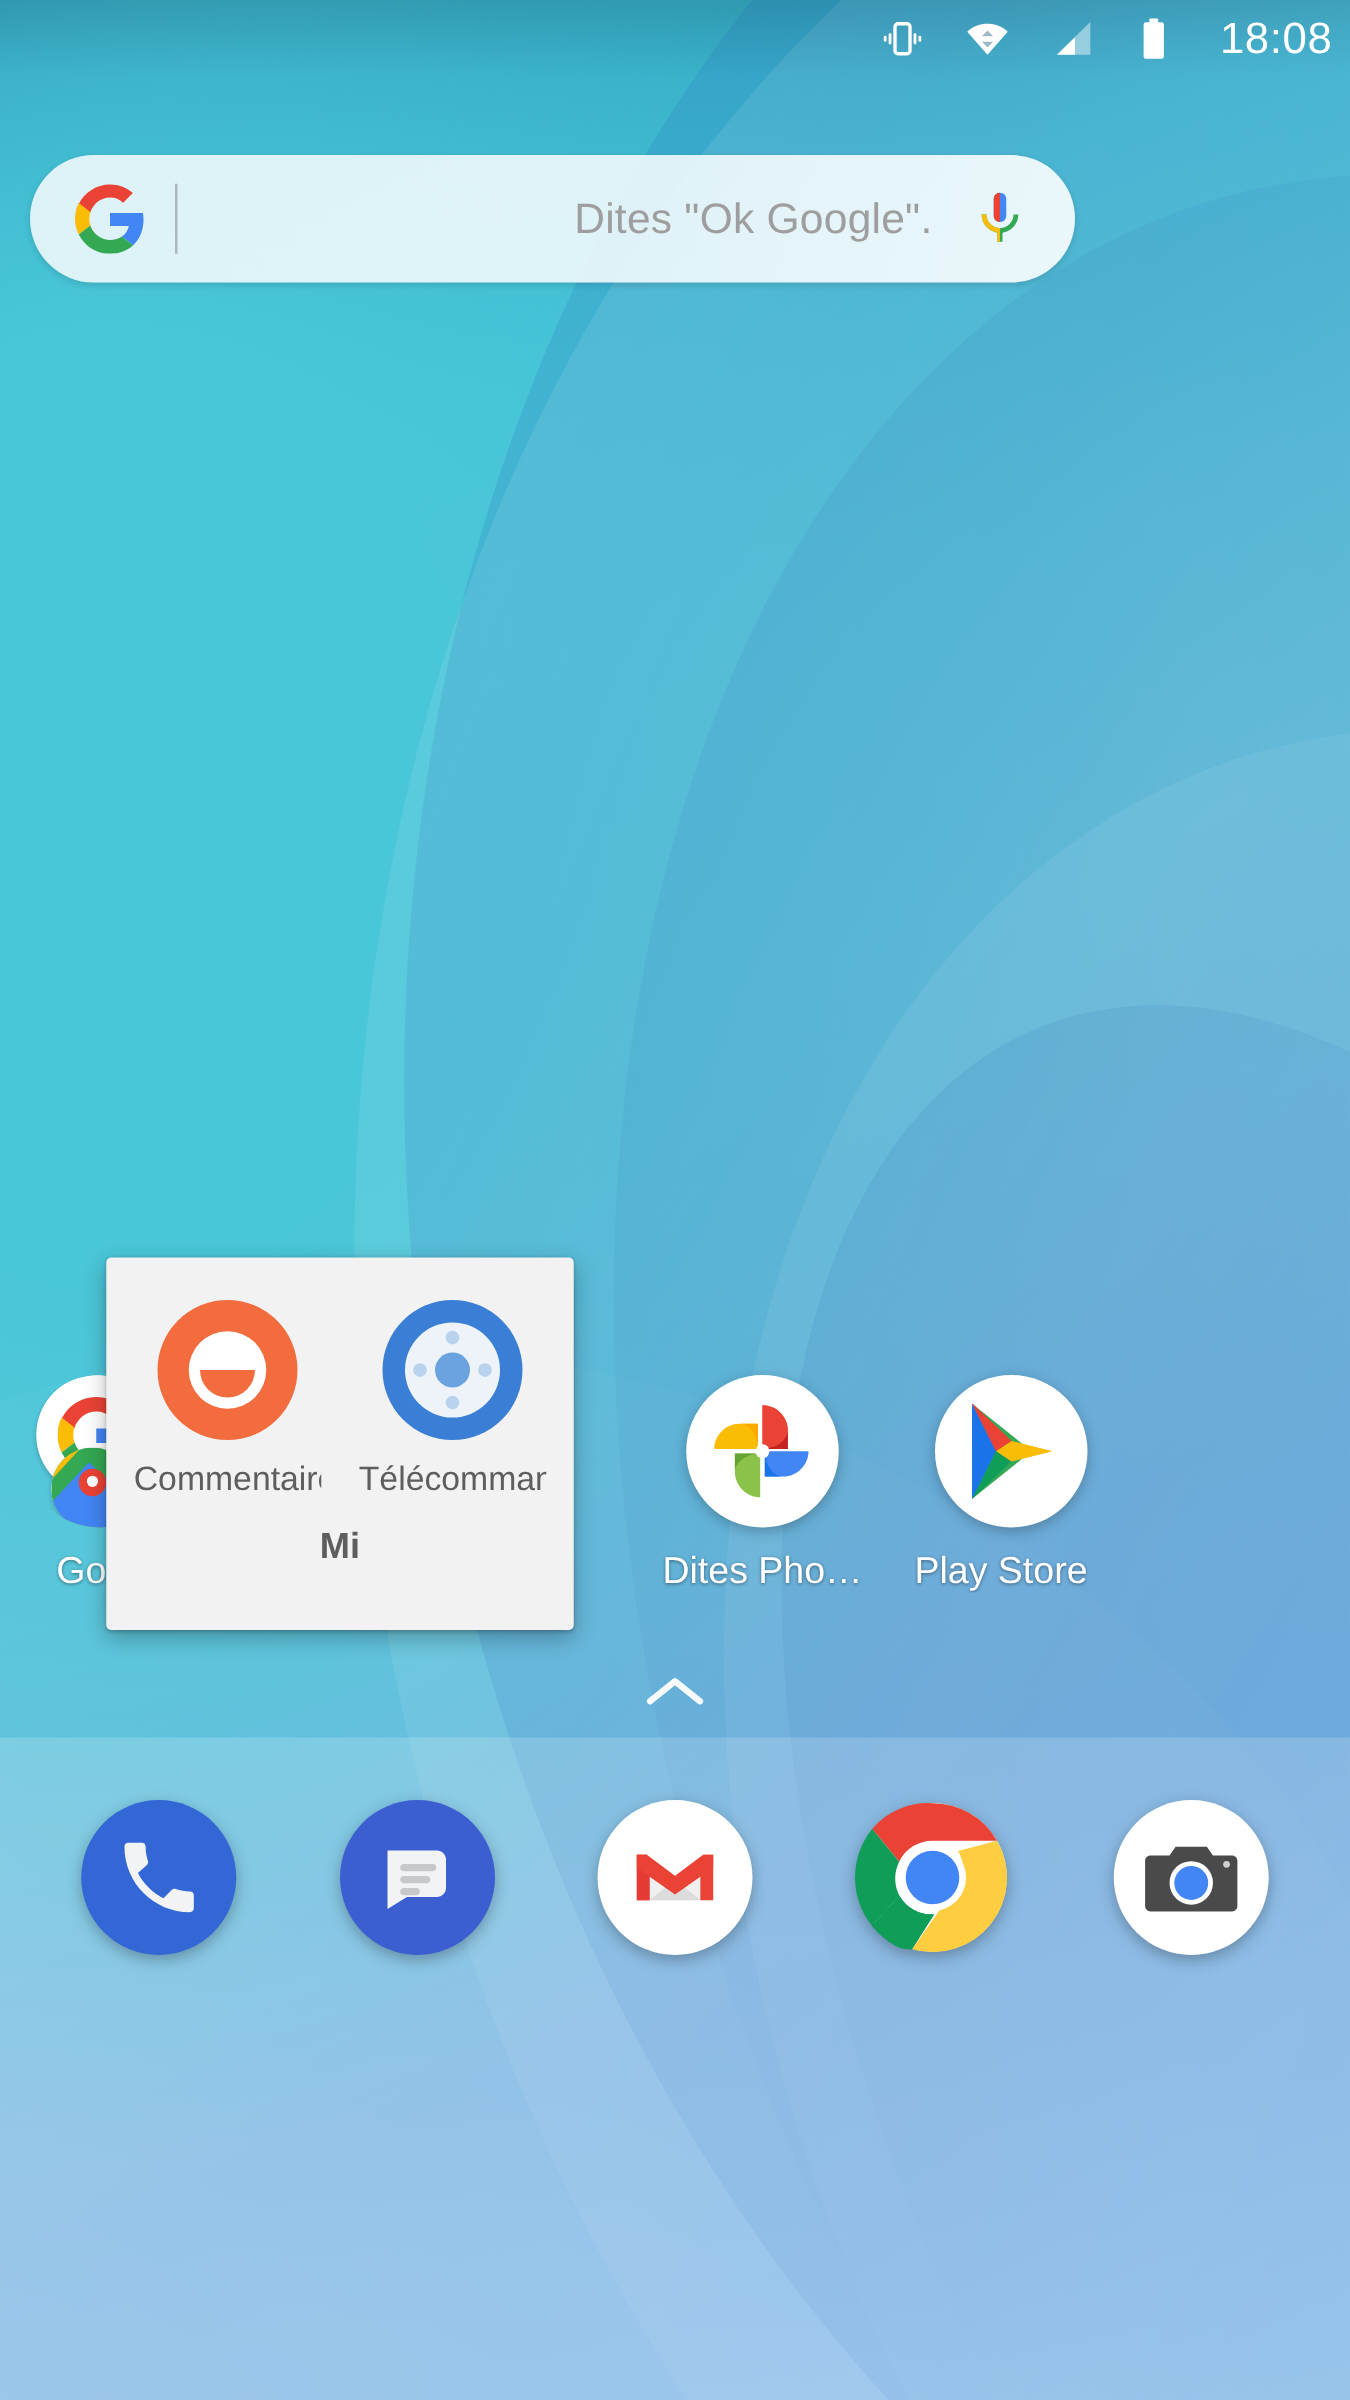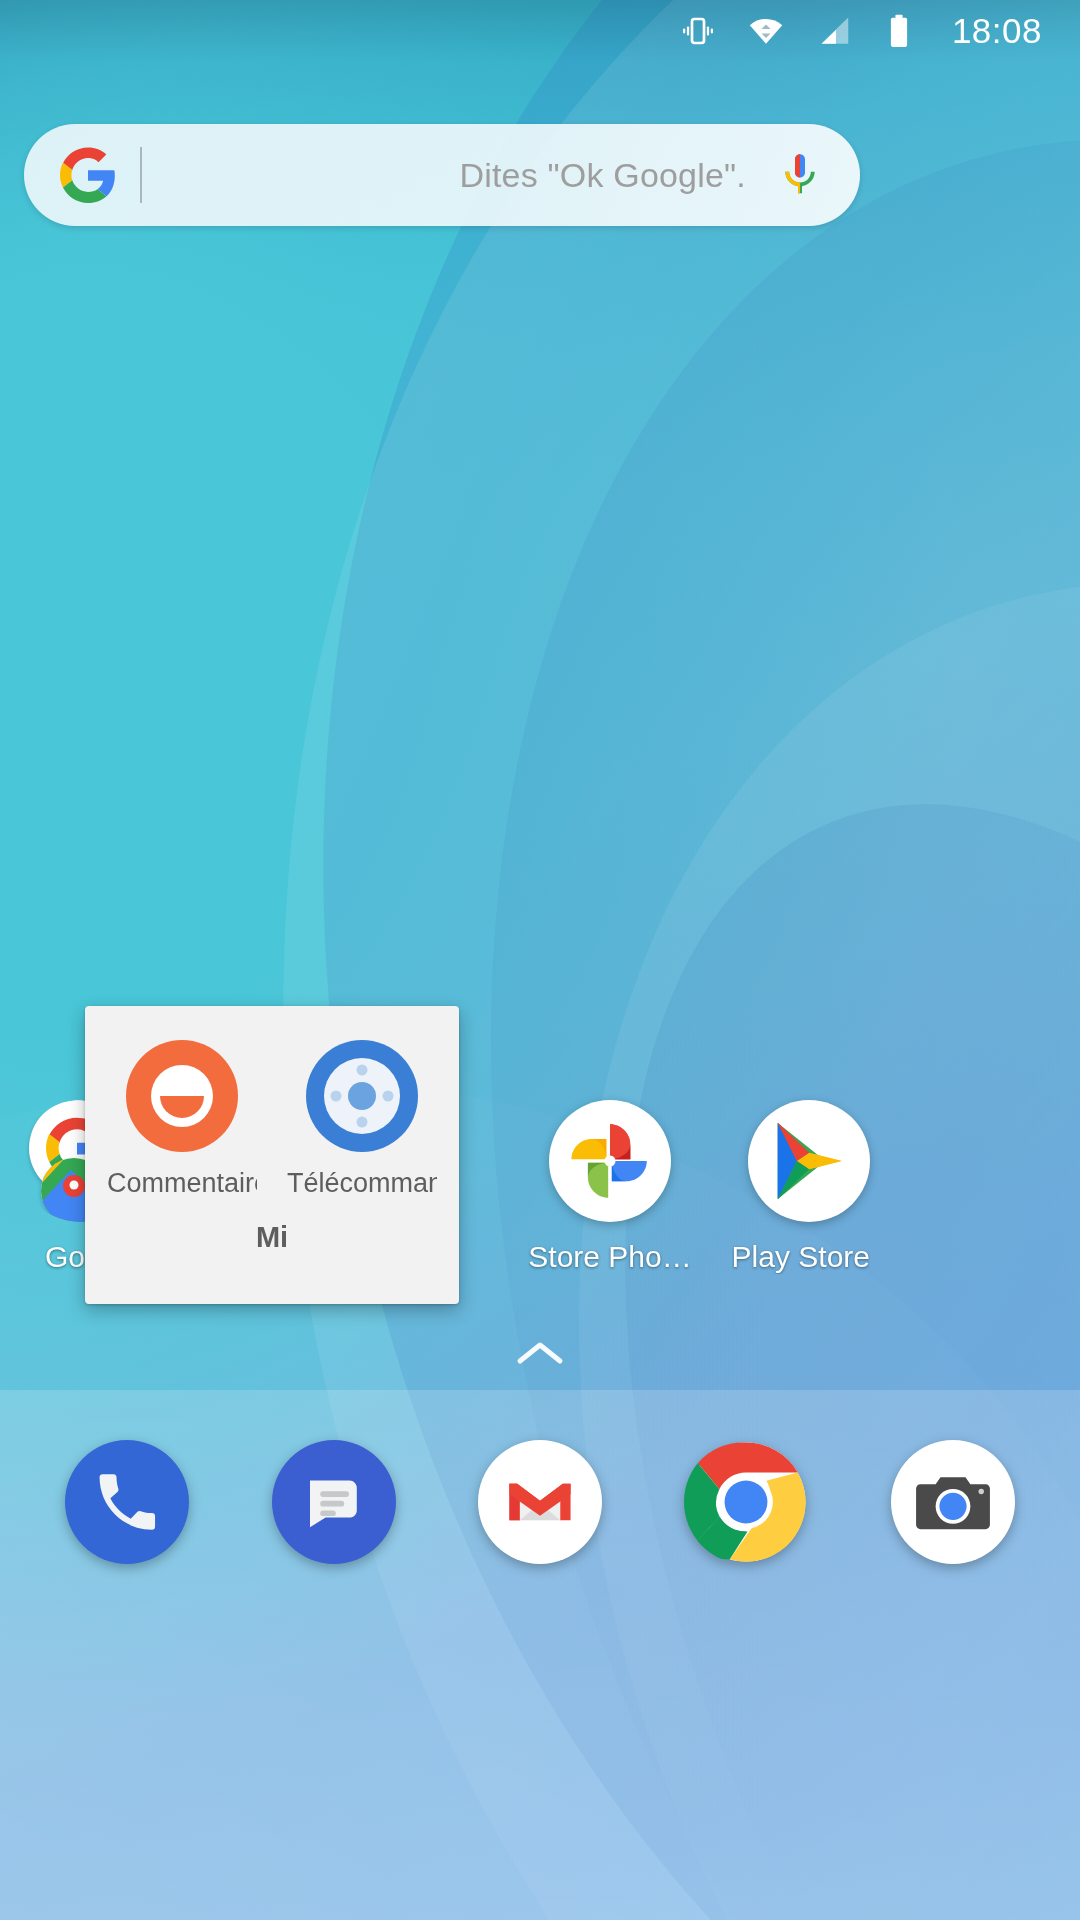--- a/index.html
+++ b/index.html
@@ -70,21 +70,21 @@
     width:900px; height:1700px;
     left:700px; top:760px;
     background:linear-gradient(150deg, rgba(25,90,170,0.14), rgba(25,90,170,0) 46%);
     transform:rotate(-22deg);
   }
 
   
   #statusbar {
     position:absolute; left:0; top:0; width:1080px; height:62px;
     display:flex; align-items:center; justify-content:flex-end;
-    padding-right:38px; gap:32px;
+    padding-right:14px; gap:32px;
     color:#fff;
     background:linear-gradient(180deg, rgba(0,0,0,0.10), rgba(0,0,0,0.0));
   }
   #statusbar .si { display:flex; align-items:center; }
   #clock {
     font-size:35px; font-weight:400; letter-spacing:0.5px;
     color:#ffffff; margin-left:6px;
   }
 
   
@@ -289,21 +289,21 @@
       <path d="M52 50 L90 50 C90 62 80 72 68 72 L52 72 Z" fill="#4285F4"></path>
       <path d="M48 52 L48 90 C36 90 26 80 26 68 L26 52 Z" fill="#8BC34A"></path>
       <path d="M46 48 L8 48 C8 36 18 26 30 26 L46 26 Z" fill="#FBBC05"></path>
       <path d="M50 48 L72 48 L72 32 C72 40 62 48 50 48 Z" fill="#C5221F"></path>
       <path d="M52 50 L52 72 L68 72 C60 72 52 62 52 50 Z" fill="#1A73E8"></path>
       <path d="M48 52 L26 52 L26 68 C26 60 36 52 48 52 Z" fill="#5E9E2E" opacity="0.85"></path>
       <path d="M46 48 L46 26 L30 26 C38 26 46 36 46 48 Z" fill="#F9AB00"></path>
       <circle cx="50" cy="50" r="6" fill="#ffffff"></circle>
     </svg>
   </div>
-  <div class="app-label">Store Pho…</div>
+  <div class="app-label">Dites Pho…</div>
 </div>
 
 <div class="app-cell" id="cell-play">
   <div class="app-ico" style="background:#ffffff;">
     <svg width="76" height="82" viewBox="0 0 56 60">
       <path d="M5 2 L40 30 L5 58 Z" fill="#34A853"></path>
       <path d="M5 2 L40 30 L5 58 Z" fill="none"></path>
       <path d="M5 2 L28 24 L5 30 Z" fill="#EA4335"></path>
       <path d="M5 30 L28 36 L5 58 Z" fill="#34A853"></path>
       <path d="M5 2 L28 24 L40 30 L28 36 L5 58 Z" fill="none"></path>

